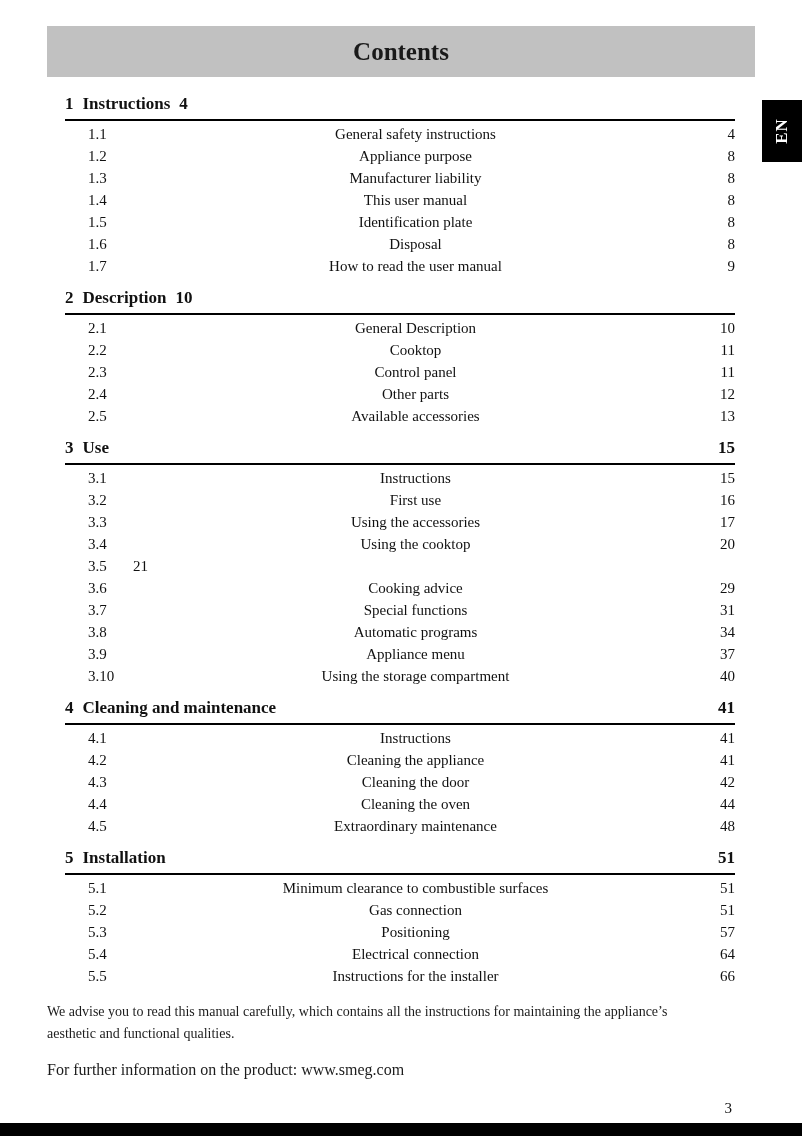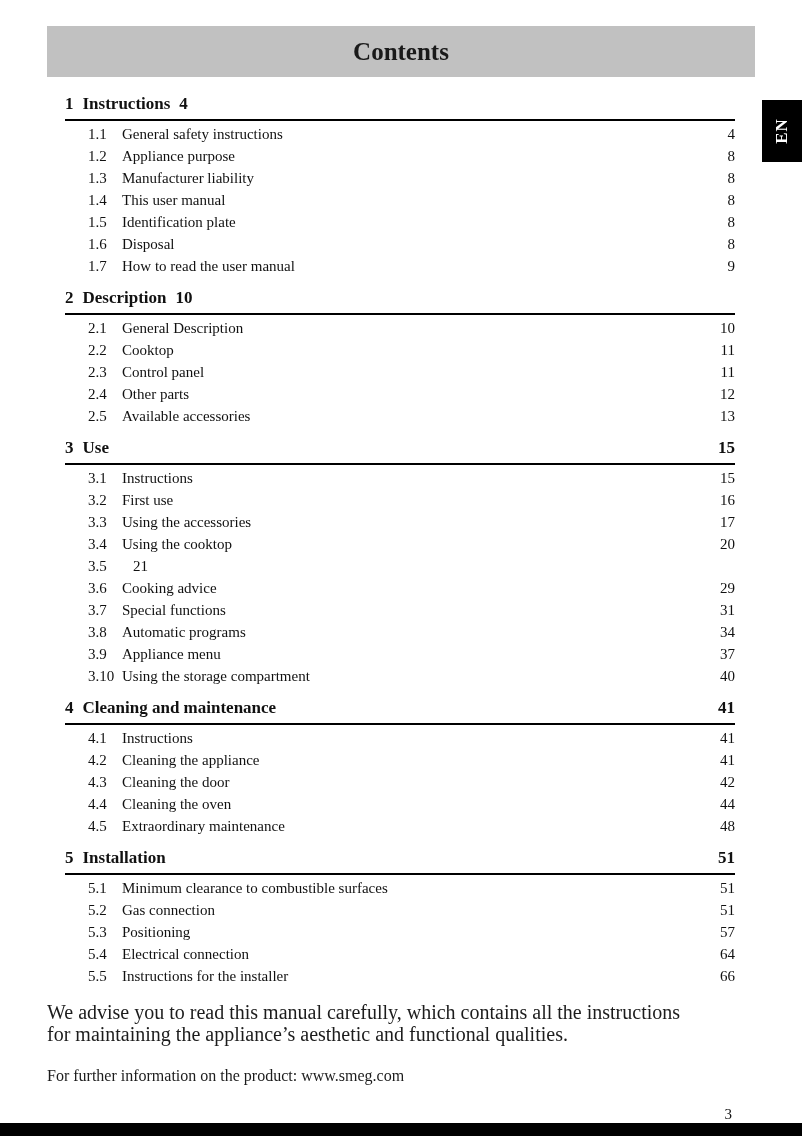--- a/index.html
+++ b/index.html
@@ -79,27 +79,27 @@
   .sec-head.right-page .sec-page { margin-left: auto; }
 
   .row {
     display: flex;
     align-items: baseline;
     font-size: 15px;
     line-height: 22px;
     padding-left: 23px;
   }
   .row-num { width: 34px; flex-shrink: 0; }
-  .row-title { flex: 1; }
+  .row-title { flex: 1; text-align: center; }
   .row-page { text-align: right; min-width: 26px; }
 
   .footer-note {
     margin-top: 14px;
     width: 648px;
-    font-size: 20px;
+    font-size: 14px;
     line-height: 22px;
     color: #1c1c1c;
   }
   .footer-info {
     margin-top: 10px;
     width: 648px;
     font-size: 16px;
     line-height: 22px;
     color: #1c1c1c;
   }

